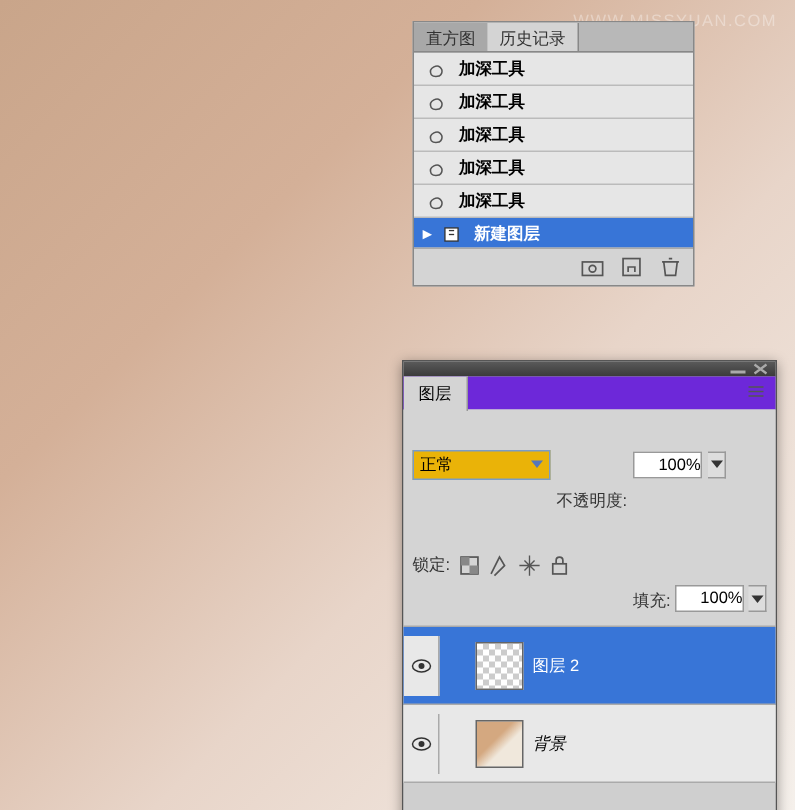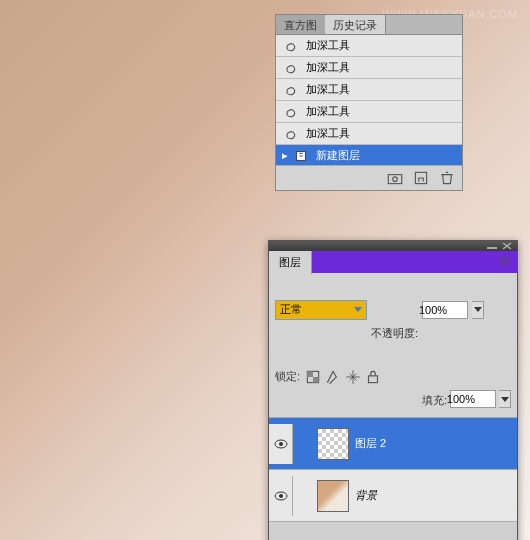--- a/index.html
+++ b/index.html
@@ -7,40 +7,40 @@
   
   .watermark { position: absolute; top: 8px; right: 12px; color: rgba(255,255,255,0.35); font-size: 11px; letter-spacing: 1px; font-family: Arial; }
 
   
   .history-panel { position: absolute; top: 14px; left: 275px; width: 188px; background: #d4d4d4; border: 1px solid #888; font-size: 11px; }
   .history-tabs { display: flex; background: #b8b8b8; height: 20px; border-bottom: 1px solid #888; }
   .history-tab { padding: 3px 8px; font-size: 11px; color: #333; }
   .history-tab.active { background: #d4d4d4; border-right: 1px solid #888; }
   .history-tab.inactive { background: #a8a8a8; }
   .history-list { max-height: 130px; overflow-y: auto; }
-  .history-item { display: flex; align-items: center; height: 22px; border-bottom: 1px solid #bbb; background: #e6e6e6; padding-left: 6px; }
+  .history-item { display: flex; align-items: center; height: 22px; border-bottom: 1px solid #bbb; background: #e6e6e6; padding-left: 6px; font-weight: bold; }
   .history-item.selected { background: #3875d7; color: #fff; }
   .history-icon { width: 18px; height: 16px; margin-right: 6px; display: flex; align-items: center; justify-content: center; }
   .history-icon svg { width: 14px; height: 14px; }
   .history-footer { display: flex; justify-content: flex-end; gap: 8px; padding: 4px 6px; background: #d4d4d4; border-top: 1px solid #aaa; }
   .history-footer-icon { width: 18px; height: 16px; cursor: pointer; display: flex; align-items: center; justify-content: center; }
   .arrow-marker { width: 10px; display: inline-block; }
 
   
   .layers-panel { position: absolute; top: 240px; left: 268px; width: 250px; background: #d4d4d4; border: 1px solid #555; font-size: 11px; box-shadow: 0 2px 8px rgba(0,0,0,0.4); }
   .layers-titlebar { height: 10px; background: linear-gradient(#5a5a5a, #3a3a3a); display: flex; justify-content: flex-end; align-items: center; padding: 0 4px; }
   .layers-titlebar-btn { width: 12px; height: 8px; margin-left: 3px; }
   .layers-tabs { display: flex; background: #6d28d9; height: 22px; align-items: center; }
   .layers-tab { padding: 4px 10px; background: #d4d4d4; border-right: 1px solid #999; font-size: 11px; }
   .layers-menu { margin-left: auto; padding: 0 6px; cursor: pointer; }
   .layers-controls { padding: 5px 6px; background: #d4d4d4; border-bottom: 1px solid #aaa; }
   .control-row { display: flex; align-items: center; gap: 4px; margin-bottom: 4px; }
   .blend-select { flex: 0 0 92px; height: 20px; background: #eab308; border: 1px solid #7a9cc6; font-size: 11px; padding: 0 4px; display: flex; align-items: center; justify-content: space-between; }
   .opacity-label { font-size: 11px; color: #333; margin-top: 48px; }
-  .opacity-input { width: 46px; height: 18px; background: #fff; border: 1px solid #999; font-size: 11px; text-align: right; padding-right: 20px; display: flex; align-items: center; justify-content: flex-end; }
+  .opacity-input { width: 46px; height: 18px; background: #fff; border: 1px solid #999; font-size: 11px; text-align: right; padding-right: 0; display: flex; align-items: center; justify-content: flex-end; }
   .opacity-dropdown { width: 12px; height: 18px; background: #ddd; border: 1px solid #999; border-left: none; display: flex; align-items: center; justify-content: center; }
   .lock-label { font-size: 11px; color: #333; }
   .lock-icons { display: flex; gap: 2px; }
   .lock-icon { width: 18px; height: 16px; display: flex; align-items: center; justify-content: center; cursor: pointer; }
   .fill-section { margin-left: auto; display: flex; align-items: flex-end; gap: 3px; }
 
   .layers-list { background: #cfcfcf; min-height: 130px; }
   .layer-row { display: flex; align-items: center; height: 52px; border-bottom: 1px solid #aaa; background: #e8e8e8; }
   .layer-row.selected { background: #3875d7; color: #fff; }
   .layer-vis { width: 24px; height: 40px; border-right: 1px solid #aaa; display: flex; align-items: center; justify-content: center; cursor: pointer; background: #e8e8e8; }

